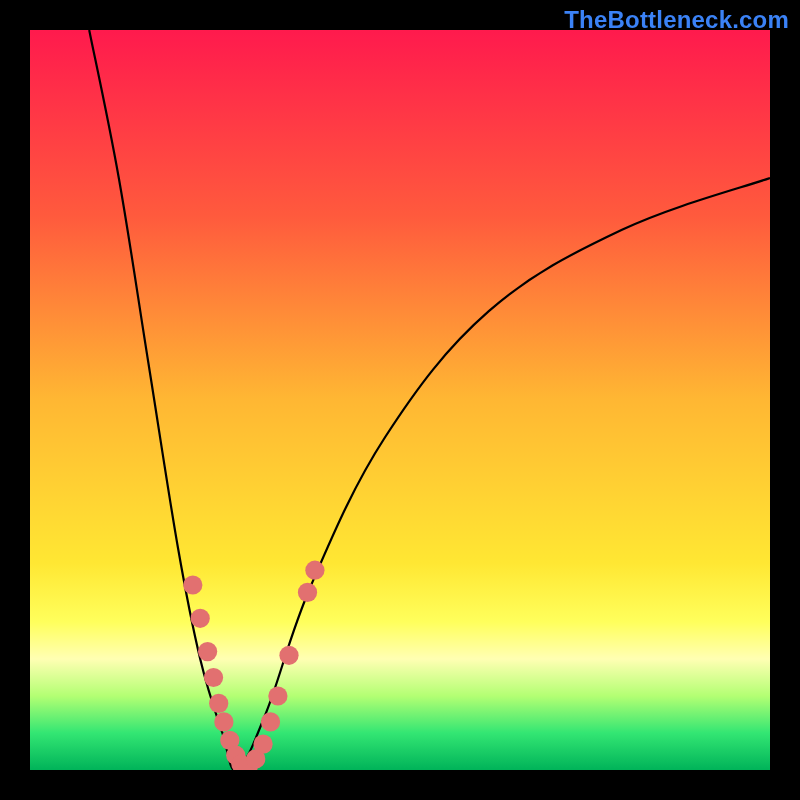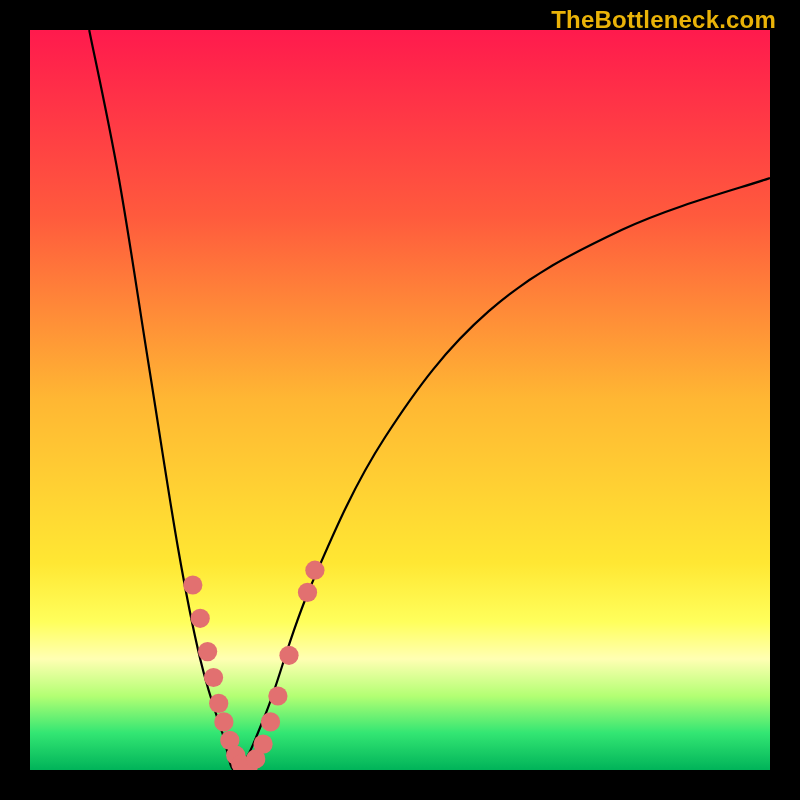--- a/index.html
+++ b/index.html
@@ -24,25 +24,25 @@
       #ffff5c 80%,
       #ffffb3 85%,
       #b3ff73 90%,
       #33e673 95%,
       #00b359 100%
     );
   }
   .watermark {
     position: absolute;
     top: 6px;
-    right: 24px;
+    right: 11px;
     font-family: Arial, Helvetica, sans-serif;
     font-size: 24px;
     font-weight: 600;
-    color: #eab308;
+    color: #3b82f6;
     letter-spacing: 0.2px;
     user-select: none;
   }
   svg {
     position: absolute;
     left: 0;
     top: 0;
   }
 </style>
 </head>

